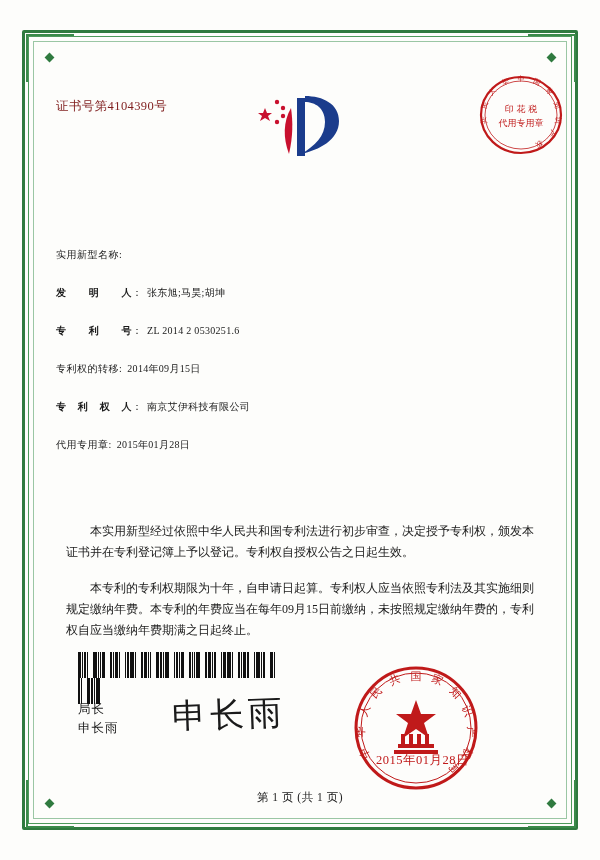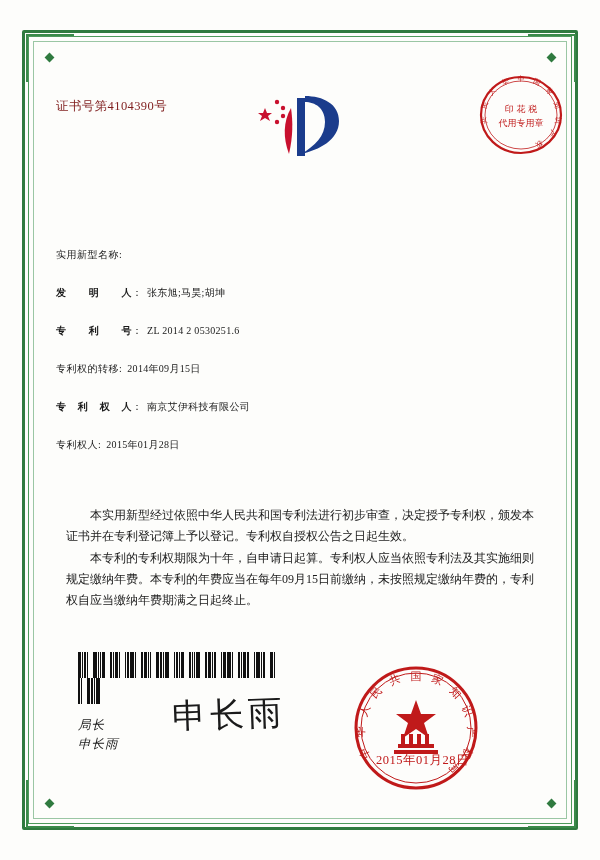--- a/index.html
+++ b/index.html
@@ -139,46 +139,45 @@
   .body-text {
     position: absolute;
     left: 66px; top: 505px;
     width: 468px;
     font-size: 12px;
     line-height: 1.72;
     text-align: justify;
     color: #1a1a1a;
   }
   .body-text p {
-    margin: 0 0 2px 0;
+    margin: 16px 0 2px 0;
     text-indent: 24px;
   }
 
   
   .barcode {
     position: absolute;
     left: 78px; top: 652px;
     width: 198px; height: 26px;
   }
   .barcode i {
     display: inline-block;
     background: #111;
     height: 26px;
     vertical-align: top;
     margin-right: 1px;
   }
 
   
   .sign-block {
     position: absolute;
-    left: 78px; top: 716px;
+    left: 78px; top: 700px;
     font-size: 12.5px;
     line-height: 1.55;
     letter-spacing: 1px;
-    font-style: italic;
   }
   .signature {
     position: absolute;
     left: 172px; top: 692px;
     font-size: 34px;
     font-family: "DejaVu Serif", serif;
     color: #1b1b1b;
     letter-spacing: 4px;
     transform: rotate(-2deg);
   }
@@ -289,21 +288,21 @@
       <span class="field-value">2014年09月15日</span>
     </div>
 
     <div class="field-row">
       <span class="field-label spread">专利权人</span>
       <span>：</span>
       <span class="field-value">南京艾伊科技有限公司</span>
     </div>
 
     <div class="field-row">
-      <span class="field-label">专利权人:</span>
+      <span class="field-label">代用专用章:</span>
       <span class="field-value">2015年01月28日</span>
     </div>
 
   </div>
 
   <div class="body-text">
     <p>本实用新型经过依照中华人民共和国专利法进行初步审查，决定授予专利权，颁发本证书并在专利登记簿上予以登记。专利权自授权公告之日起生效。</p>
     <p>本专利的专利权期限为十年，自申请日起算。专利权人应当依照专利法及其实施细则规定缴纳年费。本专利的年费应当在每年09月15日前缴纳，未按照规定缴纳年费的，专利权自应当缴纳年费期满之日起终止。</p>
   </div>
 
@@ -354,14 +353,15 @@
         <text transform="translate(101,31) rotate(47)" text-anchor="middle">知</text>
         <text transform="translate(112,48) rotate(68)" text-anchor="middle">识</text>
         <text transform="translate(116,68) rotate(90)" text-anchor="middle">产</text>
         <text transform="translate(112,88) rotate(112)" text-anchor="middle">权</text>
         <text transform="translate(100,102) rotate(135)" text-anchor="middle">局</text>
       </g>
     </svg>
   </div>
   <div class="seal-date">2015年01月28日</div>
 
+  <div class="page-mark">第 1 页 (共 1 页)</div>
 
 </div>
 
 </body></html>

